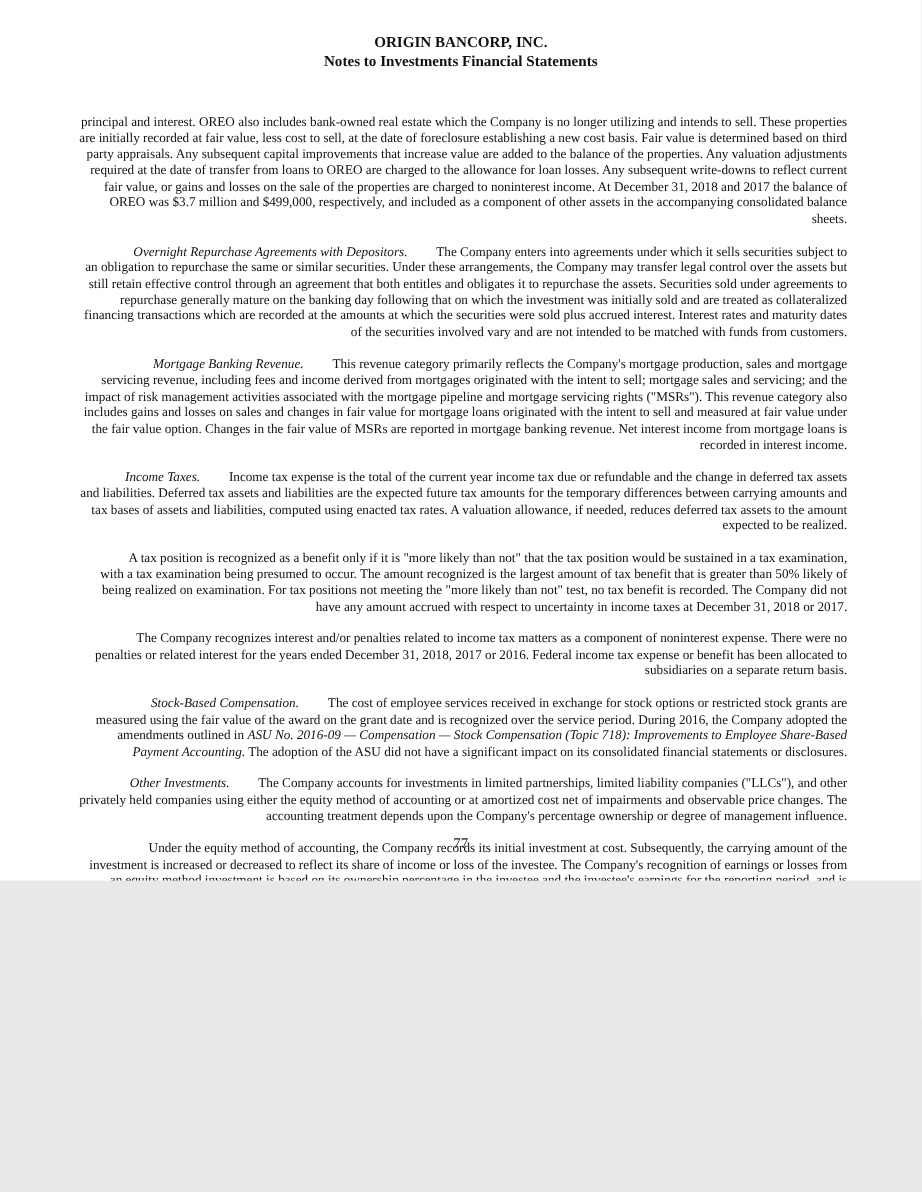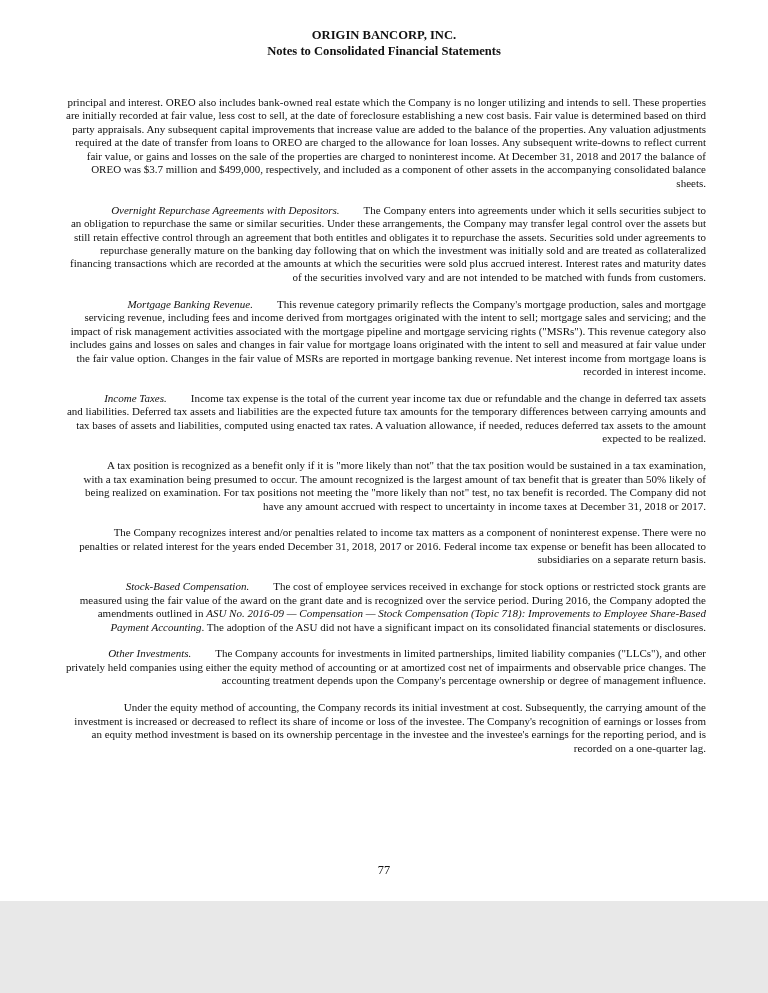--- a/index.html
+++ b/index.html
@@ -1,20 +1,20 @@
 <!DOCTYPE html>
 <html><head>
 <meta charset="utf-8">
 <style>
   * { margin: 0; padding: 0; box-sizing: border-box; }
   html, body { background: #e8e8e8; }
   .page {
     position: relative;
     width: 768px;
-    height: 901px;
+    height: 734px;
     margin: 0 auto;
     background: #ffffff;
     color: #111111;
     font-family: "Liberation Serif", "DejaVu Serif", serif;
     overflow: hidden;
   }
   .doc-header {
     padding-top: 28px;
     text-align: center;
     font-weight: bold;
@@ -44,21 +44,21 @@
     text-align: center;
     font-size: 12.4px;
   }
 </style>
 </head>
 <body>
 
 <div class="page">
   <header class="doc-header">
     <div>ORIGIN BANCORP, INC.</div>
-    <div>Notes to Consolidated Financial Statements</div>
+    <div>Notes to Investments Financial Statements</div>
   </header>
 
   <main class="doc-body" id="doc-body">
       <p class="para"><span class="seg-normal">principal and interest. OREO also includes bank-owned real estate which the Company is no longer utilizing and intends to sell. These properties are initially recorded at fair value, less cost to sell, at the date of foreclosure establishing a new cost basis. Fair value is determined based on third party appraisals. Any subsequent capital improvements that increase value are added to the balance of the properties. Any valuation adjustments required at the date of transfer from loans to OREO are charged to the allowance for loan losses. Any subsequent write-downs to reflect current fair value, or gains and losses on the sale of the properties are charged to noninterest income. At December 31, 2018 and 2017 the balance of OREO was $3.7 million and $499,000, respectively, and included as a component of other assets in the accompanying consolidated balance sheets.</span></p>
       <p class="para indent"><span class="seg-runin">Overnight Repurchase Agreements with Depositors.</span><span class="seg-normal">The Company enters into agreements under which it sells securities subject to an obligation to repurchase the same or similar securities. Under these arrangements, the Company may transfer legal control over the assets but still retain effective control through an agreement that both entitles and obligates it to repurchase the assets. Securities sold under agreements to repurchase generally mature on the banking day following that on which the investment was initially sold and are treated as collateralized financing transactions which are recorded at the amounts at which the securities were sold plus accrued interest. Interest rates and maturity dates of the securities involved vary and are not intended to be matched with funds from customers.</span></p>
       <p class="para indent"><span class="seg-runin">Mortgage Banking Revenue.</span><span class="seg-normal">This revenue category primarily reflects the Company's mortgage production, sales and mortgage servicing revenue, including fees and income derived from mortgages originated with the intent to sell; mortgage sales and servicing; and the impact of risk management activities associated with the mortgage pipeline and mortgage servicing rights ("MSRs"). This revenue category also includes gains and losses on sales and changes in fair value for mortgage loans originated with the intent to sell and measured at fair value under the fair value option. Changes in the fair value of MSRs are reported in mortgage banking revenue. Net interest income from mortgage loans is recorded in interest income.</span></p>
       <p class="para indent"><span class="seg-runin">Income Taxes.</span><span class="seg-normal">Income tax expense is the total of the current year income tax due or refundable and the change in deferred tax assets and liabilities. Deferred tax assets and liabilities are the expected future tax amounts for the temporary differences between carrying amounts and tax bases of assets and liabilities, computed using enacted tax rates. A valuation allowance, if needed, reduces deferred tax assets to the amount expected to be realized.</span></p>
       <p class="para indent"><span class="seg-normal">A tax position is recognized as a benefit only if it is "more likely than not" that the tax position would be sustained in a tax examination, with a tax examination being presumed to occur. The amount recognized is the largest amount of tax benefit that is greater than 50% likely of being realized on examination. For tax positions not meeting the "more likely than not" test, no tax benefit is recorded. The Company did not have any amount accrued with respect to uncertainty in income taxes at December 31, 2018 or 2017.</span></p>
       <p class="para indent"><span class="seg-normal">The Company recognizes interest and/or penalties related to income tax matters as a component of noninterest expense. There were no penalties or related interest for the years ended December 31, 2018, 2017 or 2016. Federal income tax expense or benefit has been allocated to subsidiaries on a separate return basis.</span></p>
       <p class="para indent"><span class="seg-runin">Stock-Based Compensation.</span><span class="seg-normal">The cost of employee services received in exchange for stock options or restricted stock grants are measured using the fair value of the award on the grant date and is recognized over the service period. During 2016, the Company adopted the amendments outlined in </span><span class="seg-italic">ASU No. 2016-09 — Compensation — Stock Compensation (Topic 718): Improvements to Employee Share-Based Payment Accounting</span><span class="seg-normal">. The adoption of the ASU did not have a significant impact on its consolidated financial statements or disclosures.</span></p>

